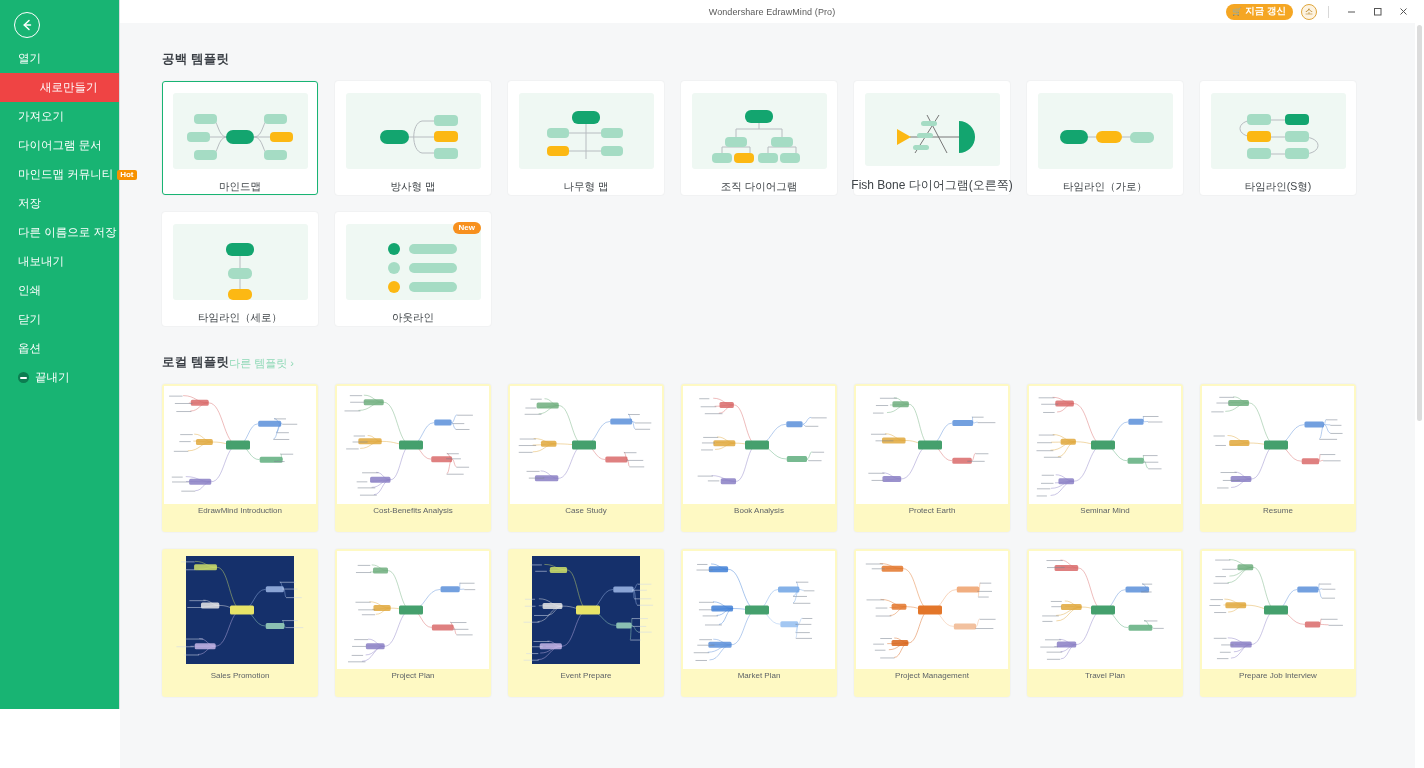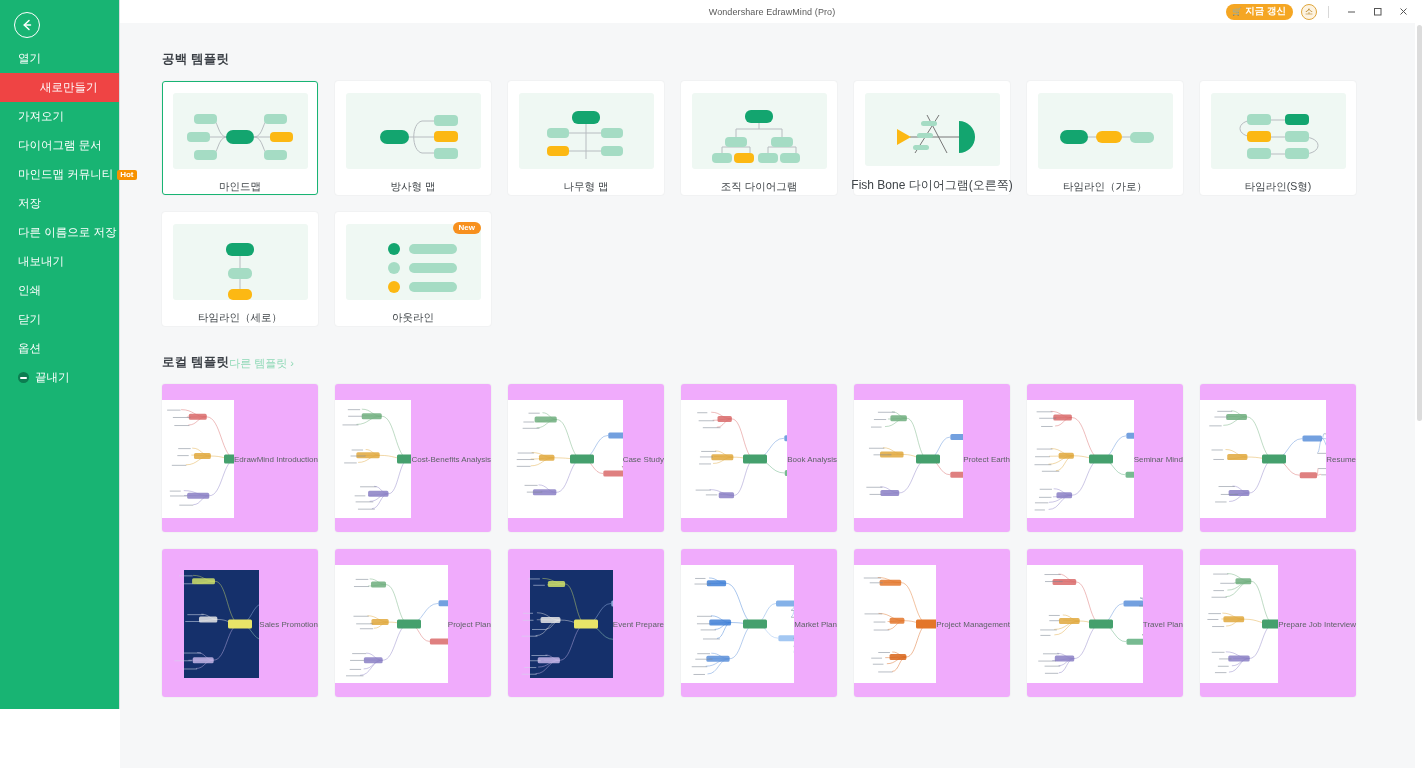--- a/index.html
+++ b/index.html
@@ -113,22 +113,22 @@
     white-space: nowrap;
   }
   .newbadge {
     position: absolute; top: 9px; right: 9px; background: #f7901e; color: #fff;
     font-size: 8px; font-weight: bold; border-radius: 7px; padding: 2px 6px; line-height: 1;
     z-index: 3;
   }
 
   
   .lcard {
-    width: 156px; height: 148px; background: #f0abfc; border-radius: 3px;
-    cursor: pointer; display: flex; flex-direction: row; align-items: center;
+    width: 156px; height: 148px; background: #fef9c3; border-radius: 3px;
+    cursor: pointer; display: flex; flex-direction: column; align-items: center;
     box-shadow: 0 0 0 1px rgba(0,0,0,.02);
   }
   .lcard .lthumb {
     width: 152px; height: 118px; margin-top: 2px; position: relative; overflow: hidden;
     display: flex; align-items: center; justify-content: center;
   }
   .lcard .lcap { font-size: 8px; color: #5e6367; text-align: center; margin-top: 2px; white-space: nowrap; }
   svg.conn { position: absolute; left: 0; top: 0; overflow: visible; }
 
   

